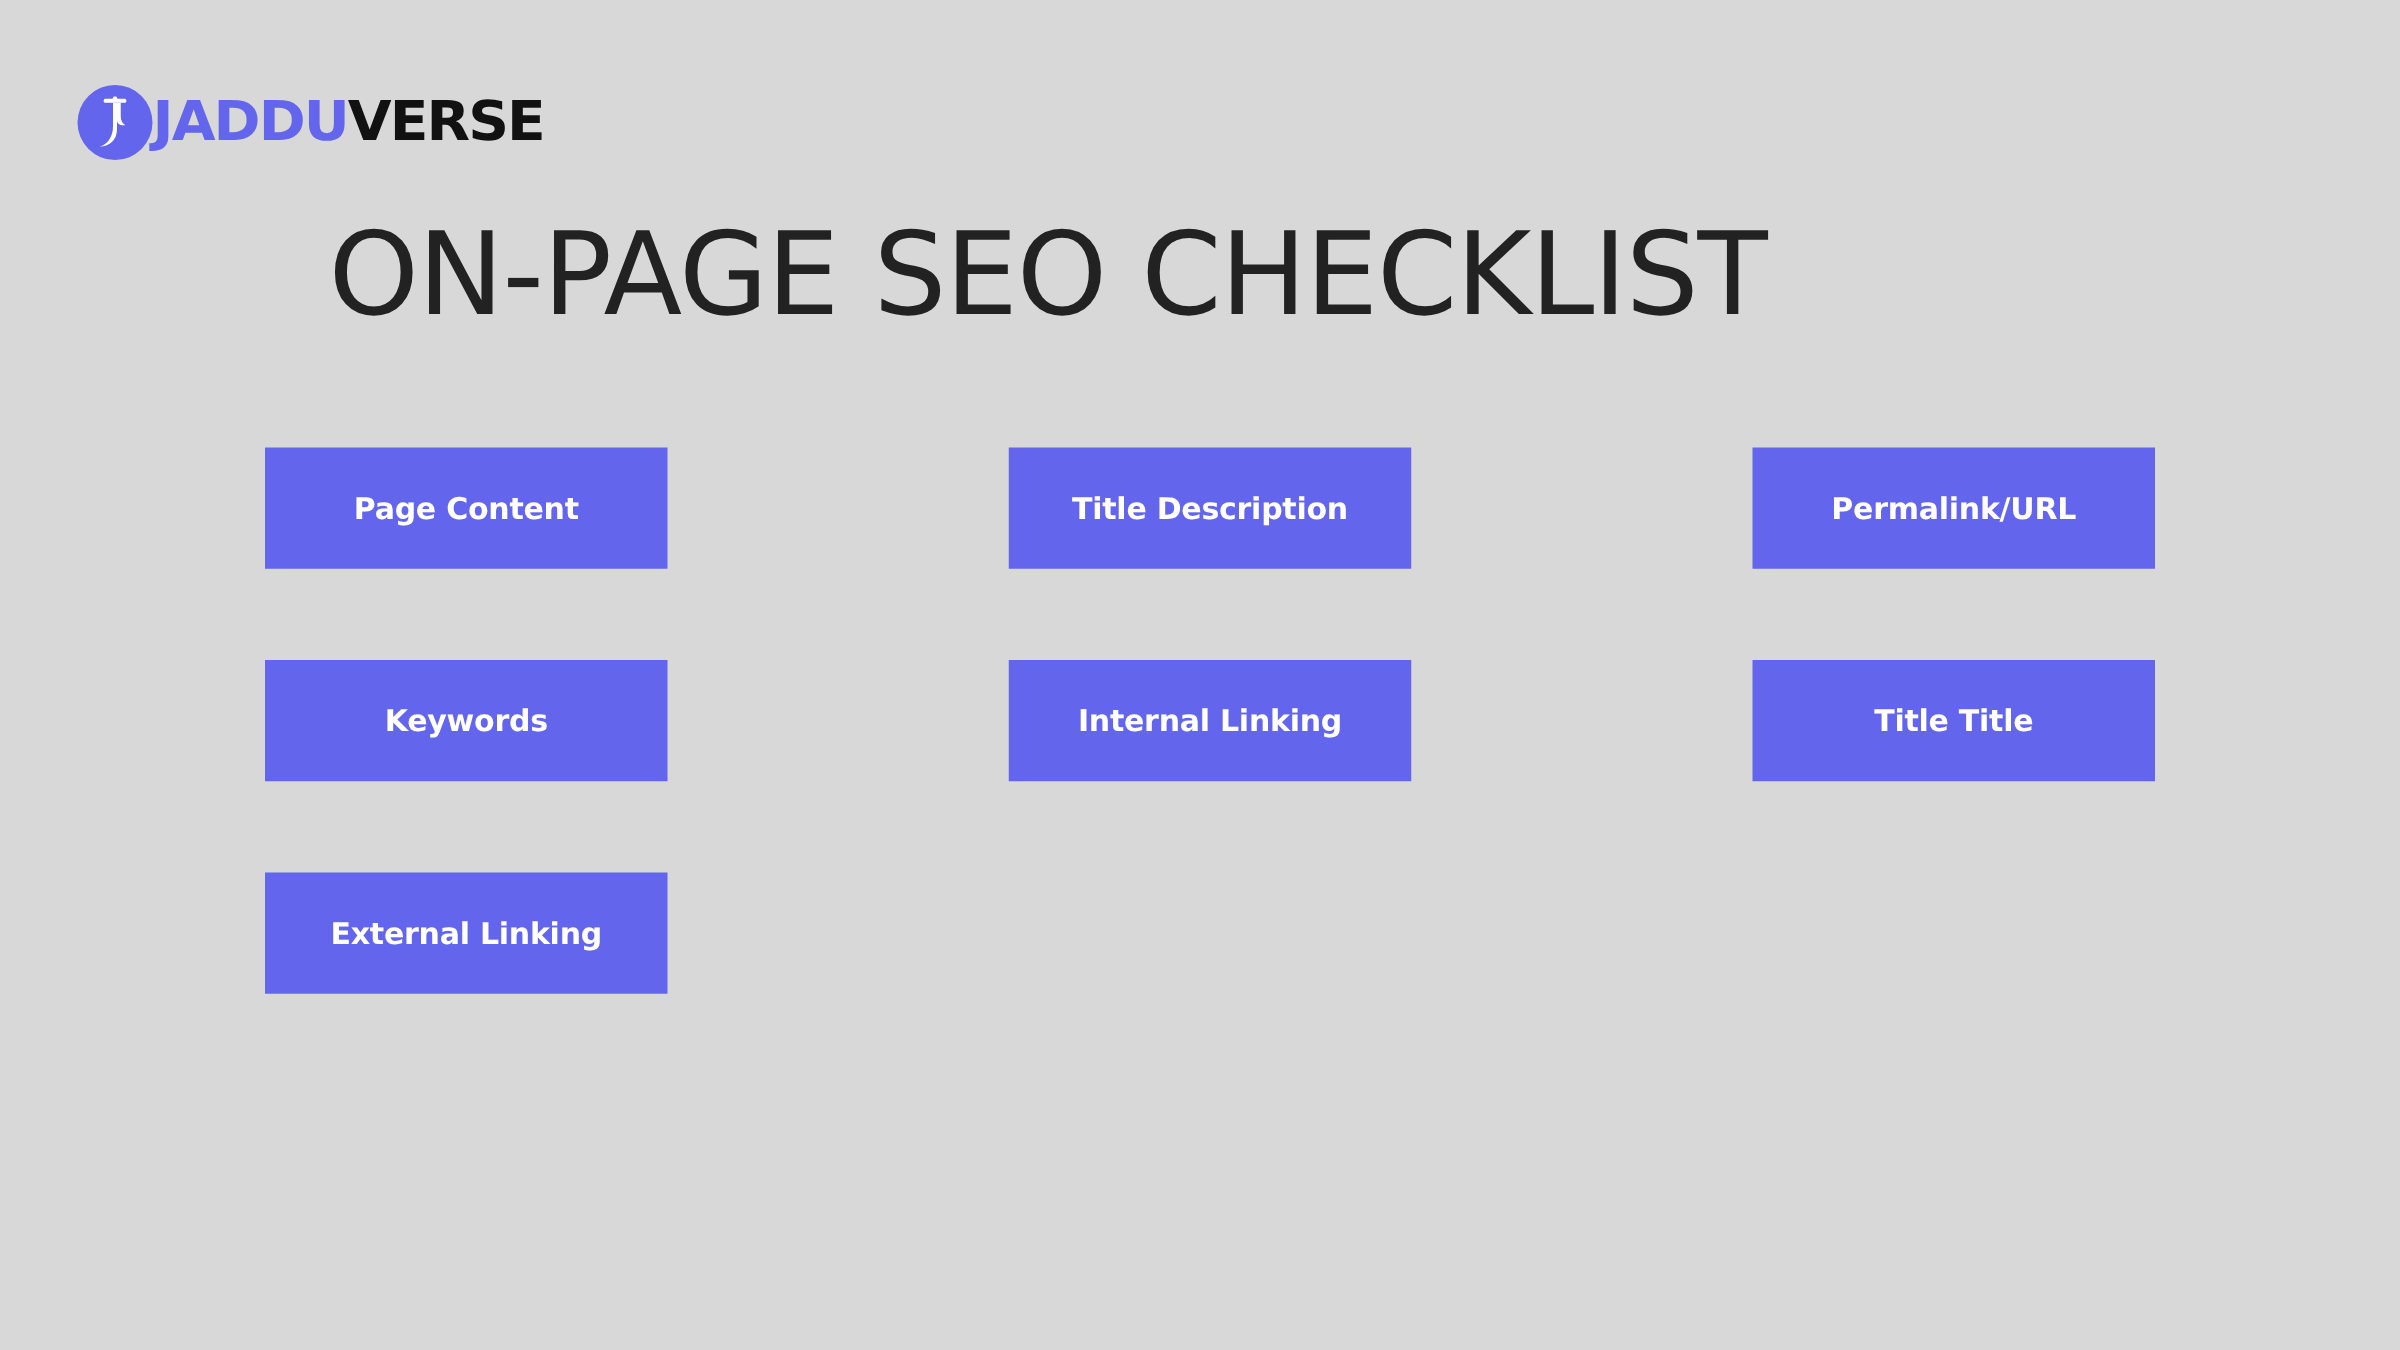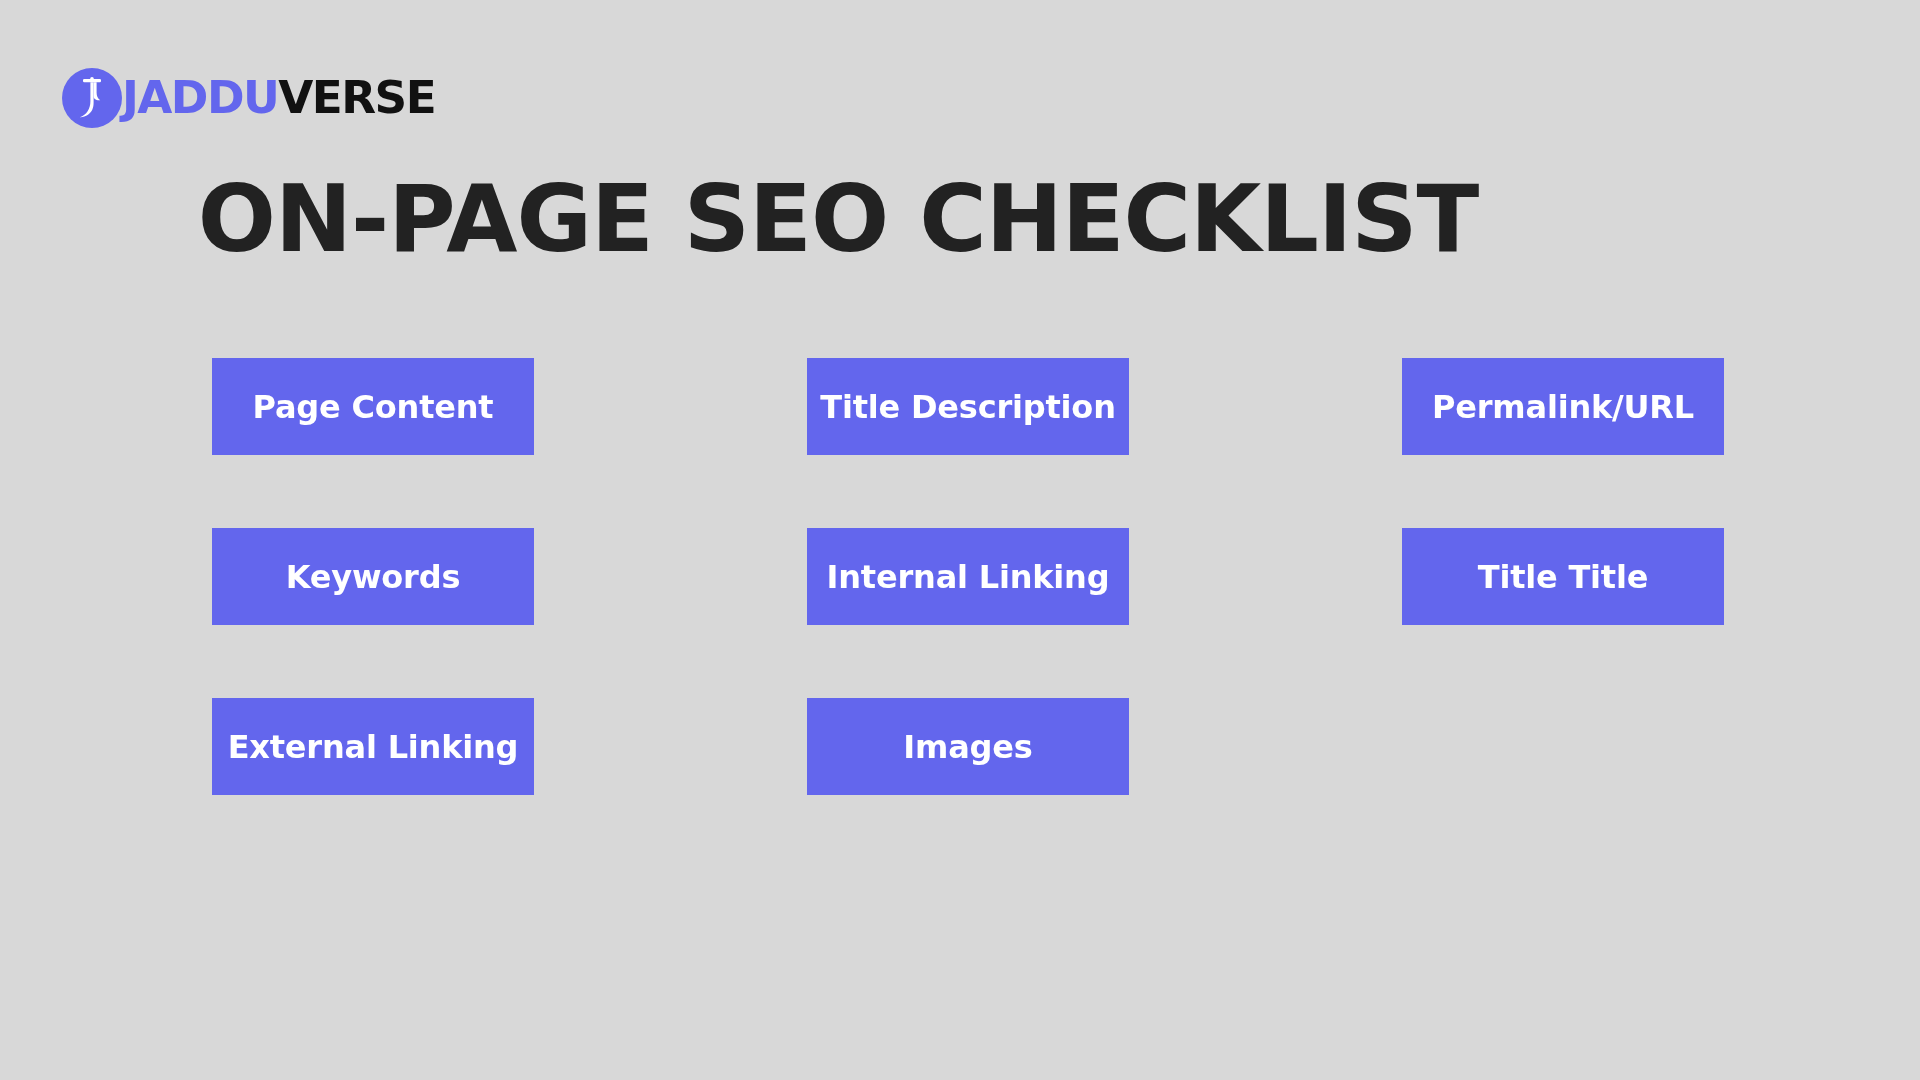--- a/index.html
+++ b/index.html
@@ -55,21 +55,21 @@
   .brand-wordmark .wm-b { color: #111111; }
 
   
   .page-title {
     position: absolute;
     top: 172px;
     left: 0;
     width: 1676px;
     text-align: center;
     font-family: "DejaVu Sans", sans-serif;
-    font-weight: bold;
+    font-weight: normal;
     font-size: 92px;
     line-height: 1.05;
     letter-spacing: -1px;
     color: #222222;
     white-space: nowrap;
   }
 
   
   .checklist {
     position: absolute;
@@ -84,21 +84,21 @@
   }
 
   .card {
     background: #6366ed;
     color: #ffffff;
     display: flex;
     align-items: center;
     justify-content: center;
     font-family: "DejaVu Sans", sans-serif;
     font-weight: bold;
-    font-size: 32px;
+    font-size: 24px;
     letter-spacing: -0.2px;
     text-align: center;
     padding: 0 8px;
     white-space: nowrap;
     cursor: pointer;
     user-select: none;
   }
 </style>
 </head>
 <body>
@@ -122,14 +122,13 @@
 <h1 class="page-title">ON-PAGE SEO CHECKLIST</h1>
 
 <div class="checklist">
   <div class="card">Page Content</div>
   <div class="card">Title Description</div>
   <div class="card">Permalink/URL</div>
   <div class="card">Keywords</div>
   <div class="card">Internal Linking</div>
   <div class="card">Title Title</div>
   <div class="card">External Linking</div>
-  <div class="card">Images</div>
 </div>
 
 </body></html>

